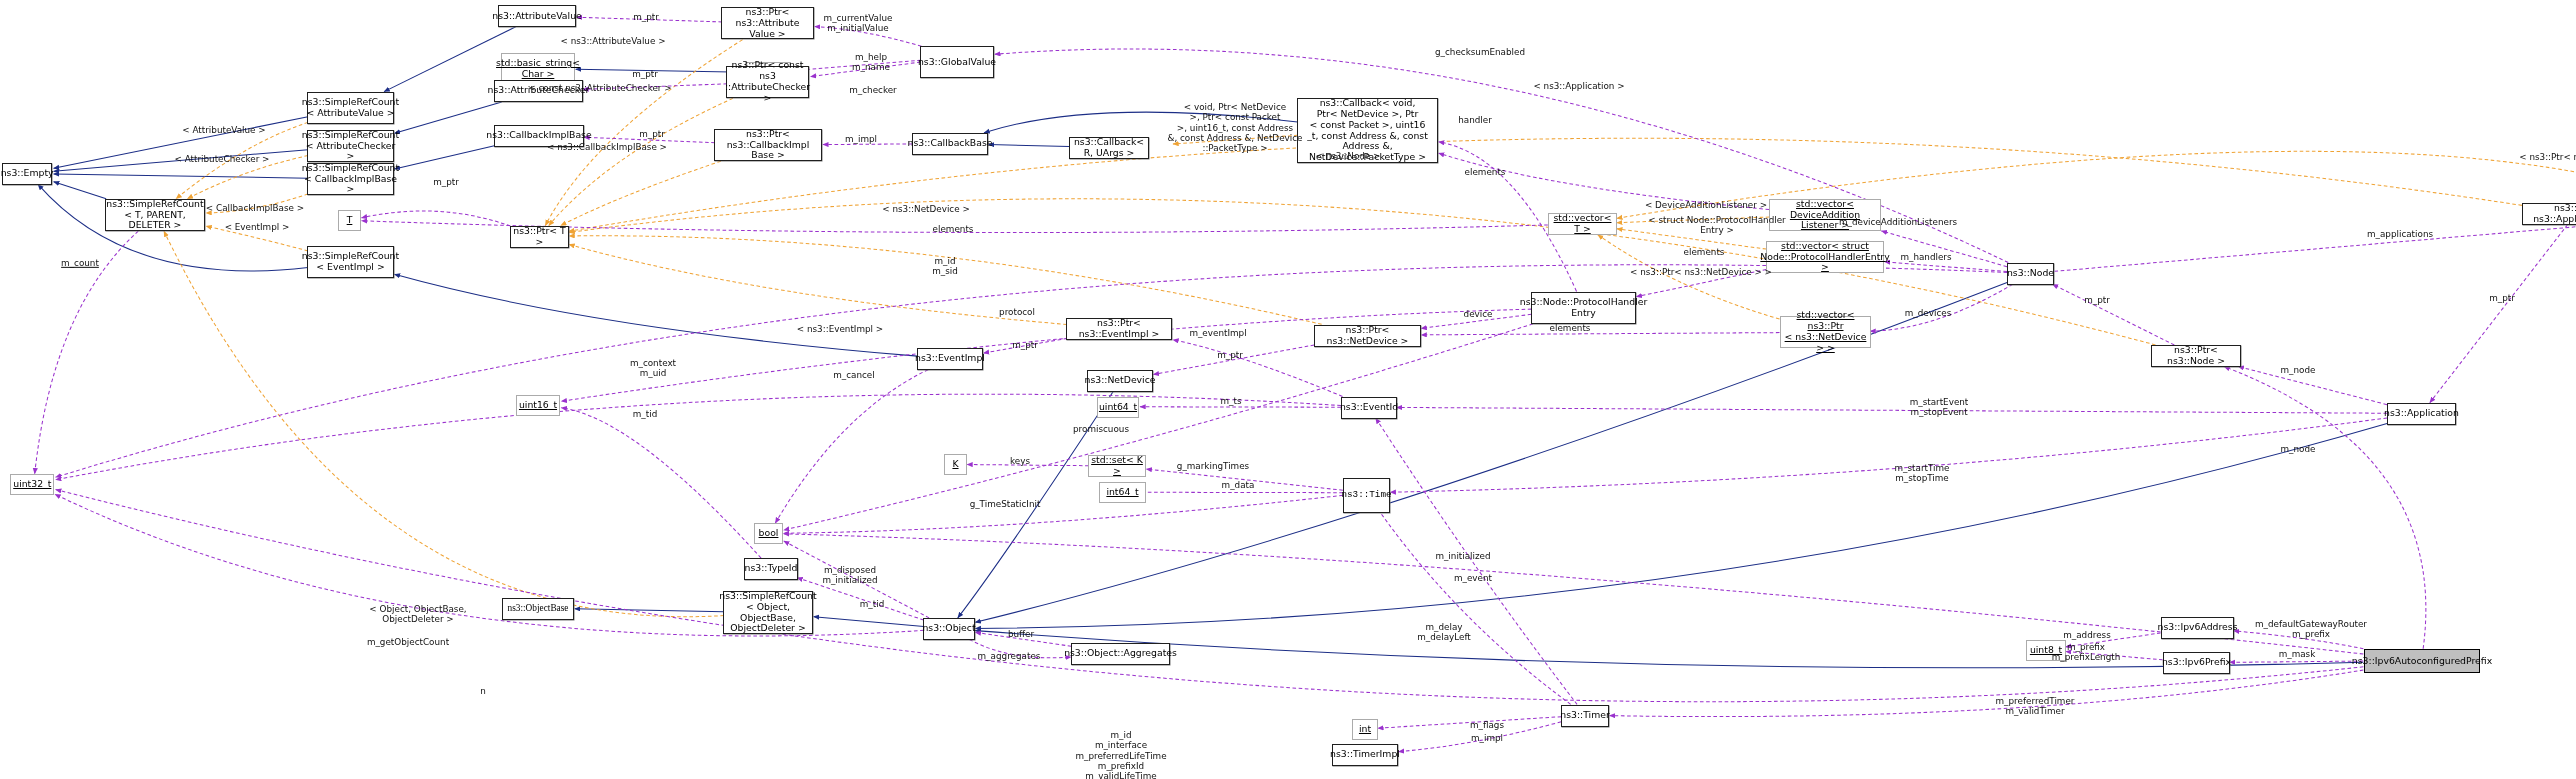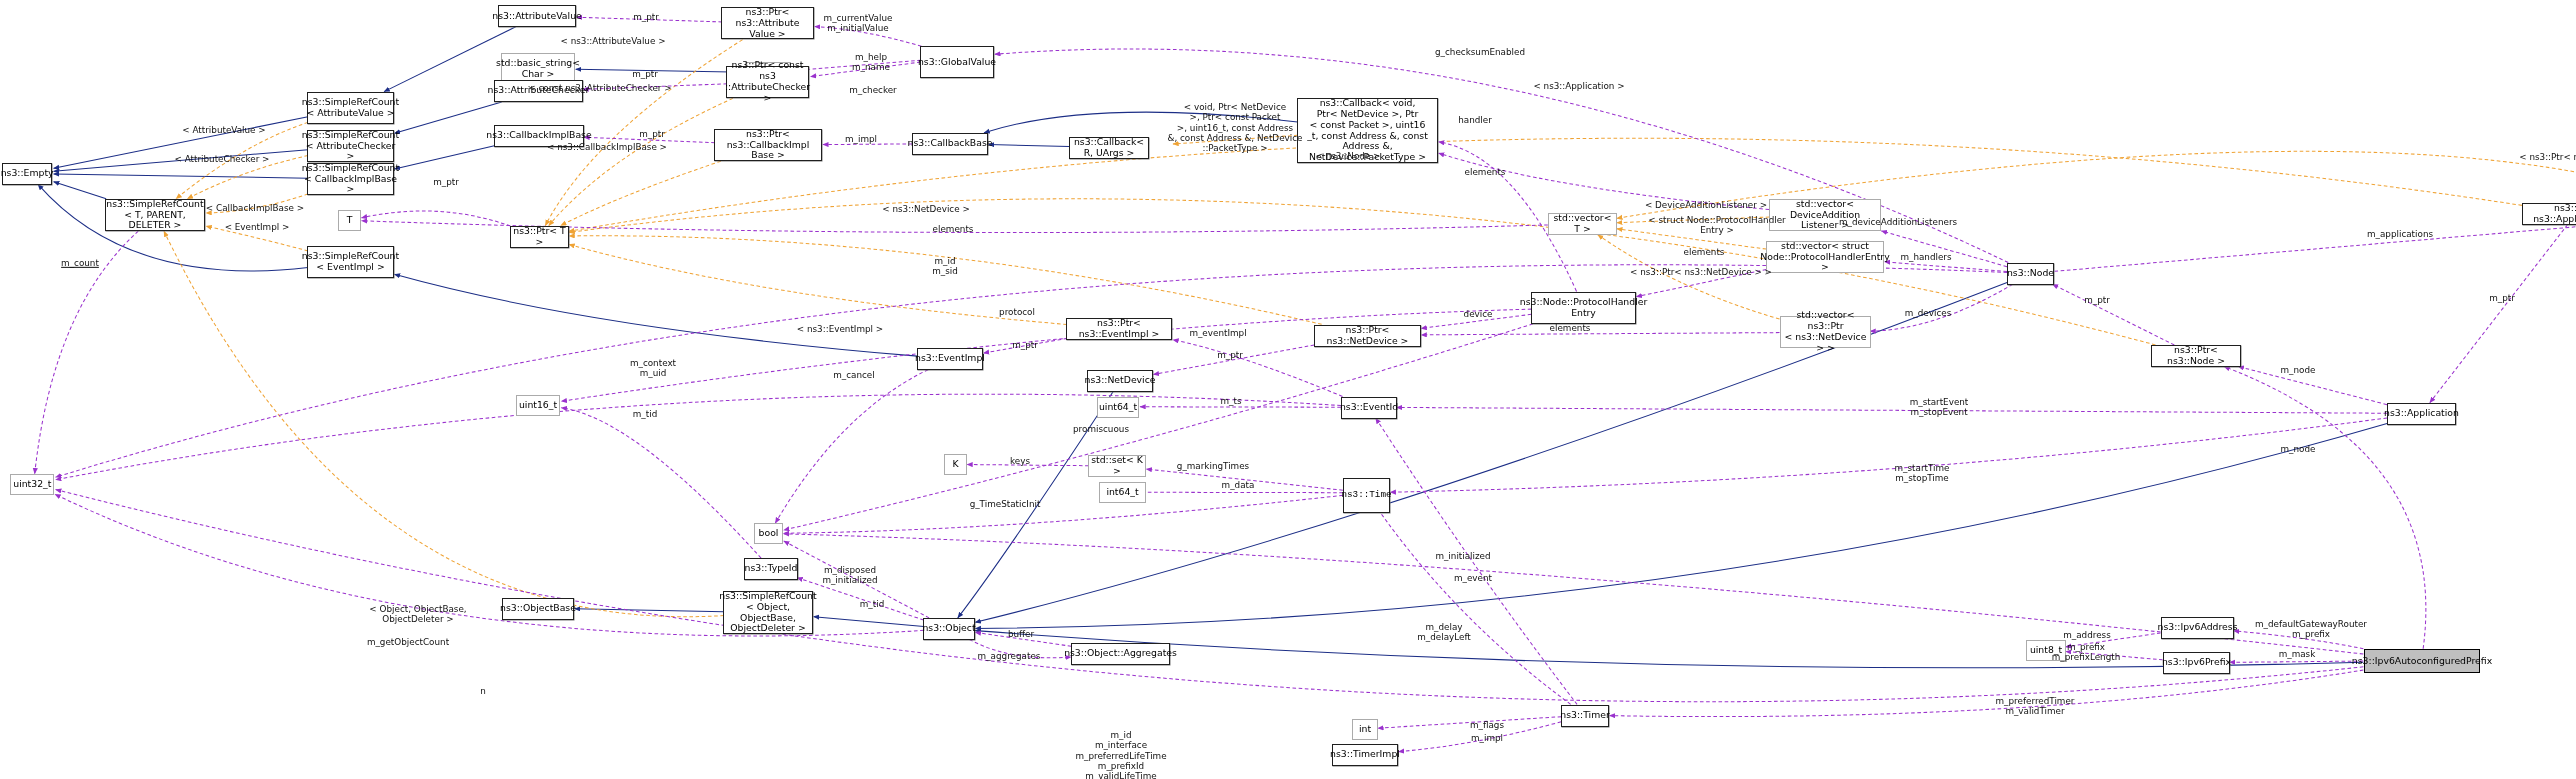--- a/index.html
+++ b/index.html
@@ -4,21 +4,21 @@
 <style>
   html,body{margin:0;padding:0;background:#ffffff;}
   body{width:2780px;height:779px;overflow:hidden;
        font-family:"DejaVu Sans", "Liberation Sans", sans-serif;}
   #canvas{position:relative;width:2780px;height:779px;background:#ffffff;}
   #edges-svg{position:absolute;left:0;top:0;z-index:1;}
   .node{position:absolute;z-index:2;background:#ffffff;display:flex;align-items:center;
         justify-content:center;text-align:center;white-space:pre-line;
         font-size:9.3px;line-height:10.8px;color:#000;box-sizing:border-box;padding:0.5px 2.1px;}
   .n-class{border:0.8px solid #1f1f1f;box-shadow:0.5px 0.5px 0 #777;}
-  .n-ext{border:0.7px solid #ababab;}
+  .n-ext{border:0.7px solid #ababab;text-decoration:underline;}
   .n-main{background:#bfbfbf;border:0.9px solid #000000;}
   .edge-label{position:absolute;z-index:3;transform:translate(-50%,-50%);
         white-space:pre-line;text-align:center;font-size:8.8px;line-height:10.3px;color:#111;}
 </style>
 </head>
 <body>
 
 <div id="canvas">
   <svg id="edges-svg" width="2780" height="779" viewBox="0 0 5395 1513">
     <defs>
@@ -181,21 +181,21 @@
     <div class="node n-class" style="left: 2522px; top: 203px; width: 108px; height: 21.6px;">ns3::Ptr&lt; ns3::Application &gt;</div>
     <div class="node n-class" style="left: 2387px; top: 403px; width: 69px; height: 21.6px;">ns3::Application</div>
     <div class="node n-ext" style="left: 1088px; top: 455px; width: 58px; height: 21.6px;">std::set&lt; K &gt;</div>
     <div class="node n-ext" style="left: 944px; top: 454px; width: 23px; height: 20.6px;">K</div>
     <div class="node n-ext" style="left: 1099px; top: 482px; width: 47px; height: 20.6px;">int64_t</div>
     <div class="node n-class" style="left: 1343px; top: 478px; width: 47px; height: 35px; font-family: Liberation Mono, monospace;">ns3::Time</div>
     <div class="node n-ext" style="left: 754px; top: 523px; width: 29px; height: 20.6px;">bool</div>
     <div class="node n-class" style="left: 744px; top: 558px; width: 54px; height: 21.6px;">ns3::TypeId</div>
     <div class="node n-ext" style="left: 516px; top: 395px; width: 44px; height: 20.6px;">uint16_t</div>
     <div class="node n-ext" style="left: 10.3px; top: 474px; width: 44px; height: 20.6px;">uint32_t</div>
-    <div class="node n-class" style="left: 502px; top: 598px; width: 72px; height: 21.6px;">ns3::ObjectBase</div>
+    <div class="node n-class" style="left: 502px; top: 598px; width: 72px; height: 21.6px; font-family: Liberation Serif, serif;">ns3::ObjectBase</div>
     <div class="node n-class" style="left: 723px; top: 591px; width: 90px; height: 43px;">ns3::SimpleRefCount
 &lt; Object, ObjectBase,
 ObjectDeleter &gt;</div>
     <div class="node n-class" style="left: 923px; top: 618px; width: 52px; height: 21.6px;">ns3::Object</div>
     <div class="node n-class" style="left: 1071px; top: 643px; width: 99px; height: 21.6px;">ns3::Object::Aggregates</div>
     <div class="node n-class" style="left: 1561px; top: 705px; width: 48px; height: 21.6px;">ns3::Timer</div>
     <div class="node n-ext" style="left: 1352px; top: 719px; width: 26px; height: 20.6px;">int</div>
     <div class="node n-class" style="left: 1332px; top: 744px; width: 66px; height: 21.6px;">ns3::TimerImpl</div>
     <div class="node n-class" style="left: 2161px; top: 617px; width: 73px; height: 21.6px;">ns3::Ipv6Address</div>
     <div class="node n-ext" style="left: 2026px; top: 640px; width: 40px; height: 20.6px;">uint8_t</div>

